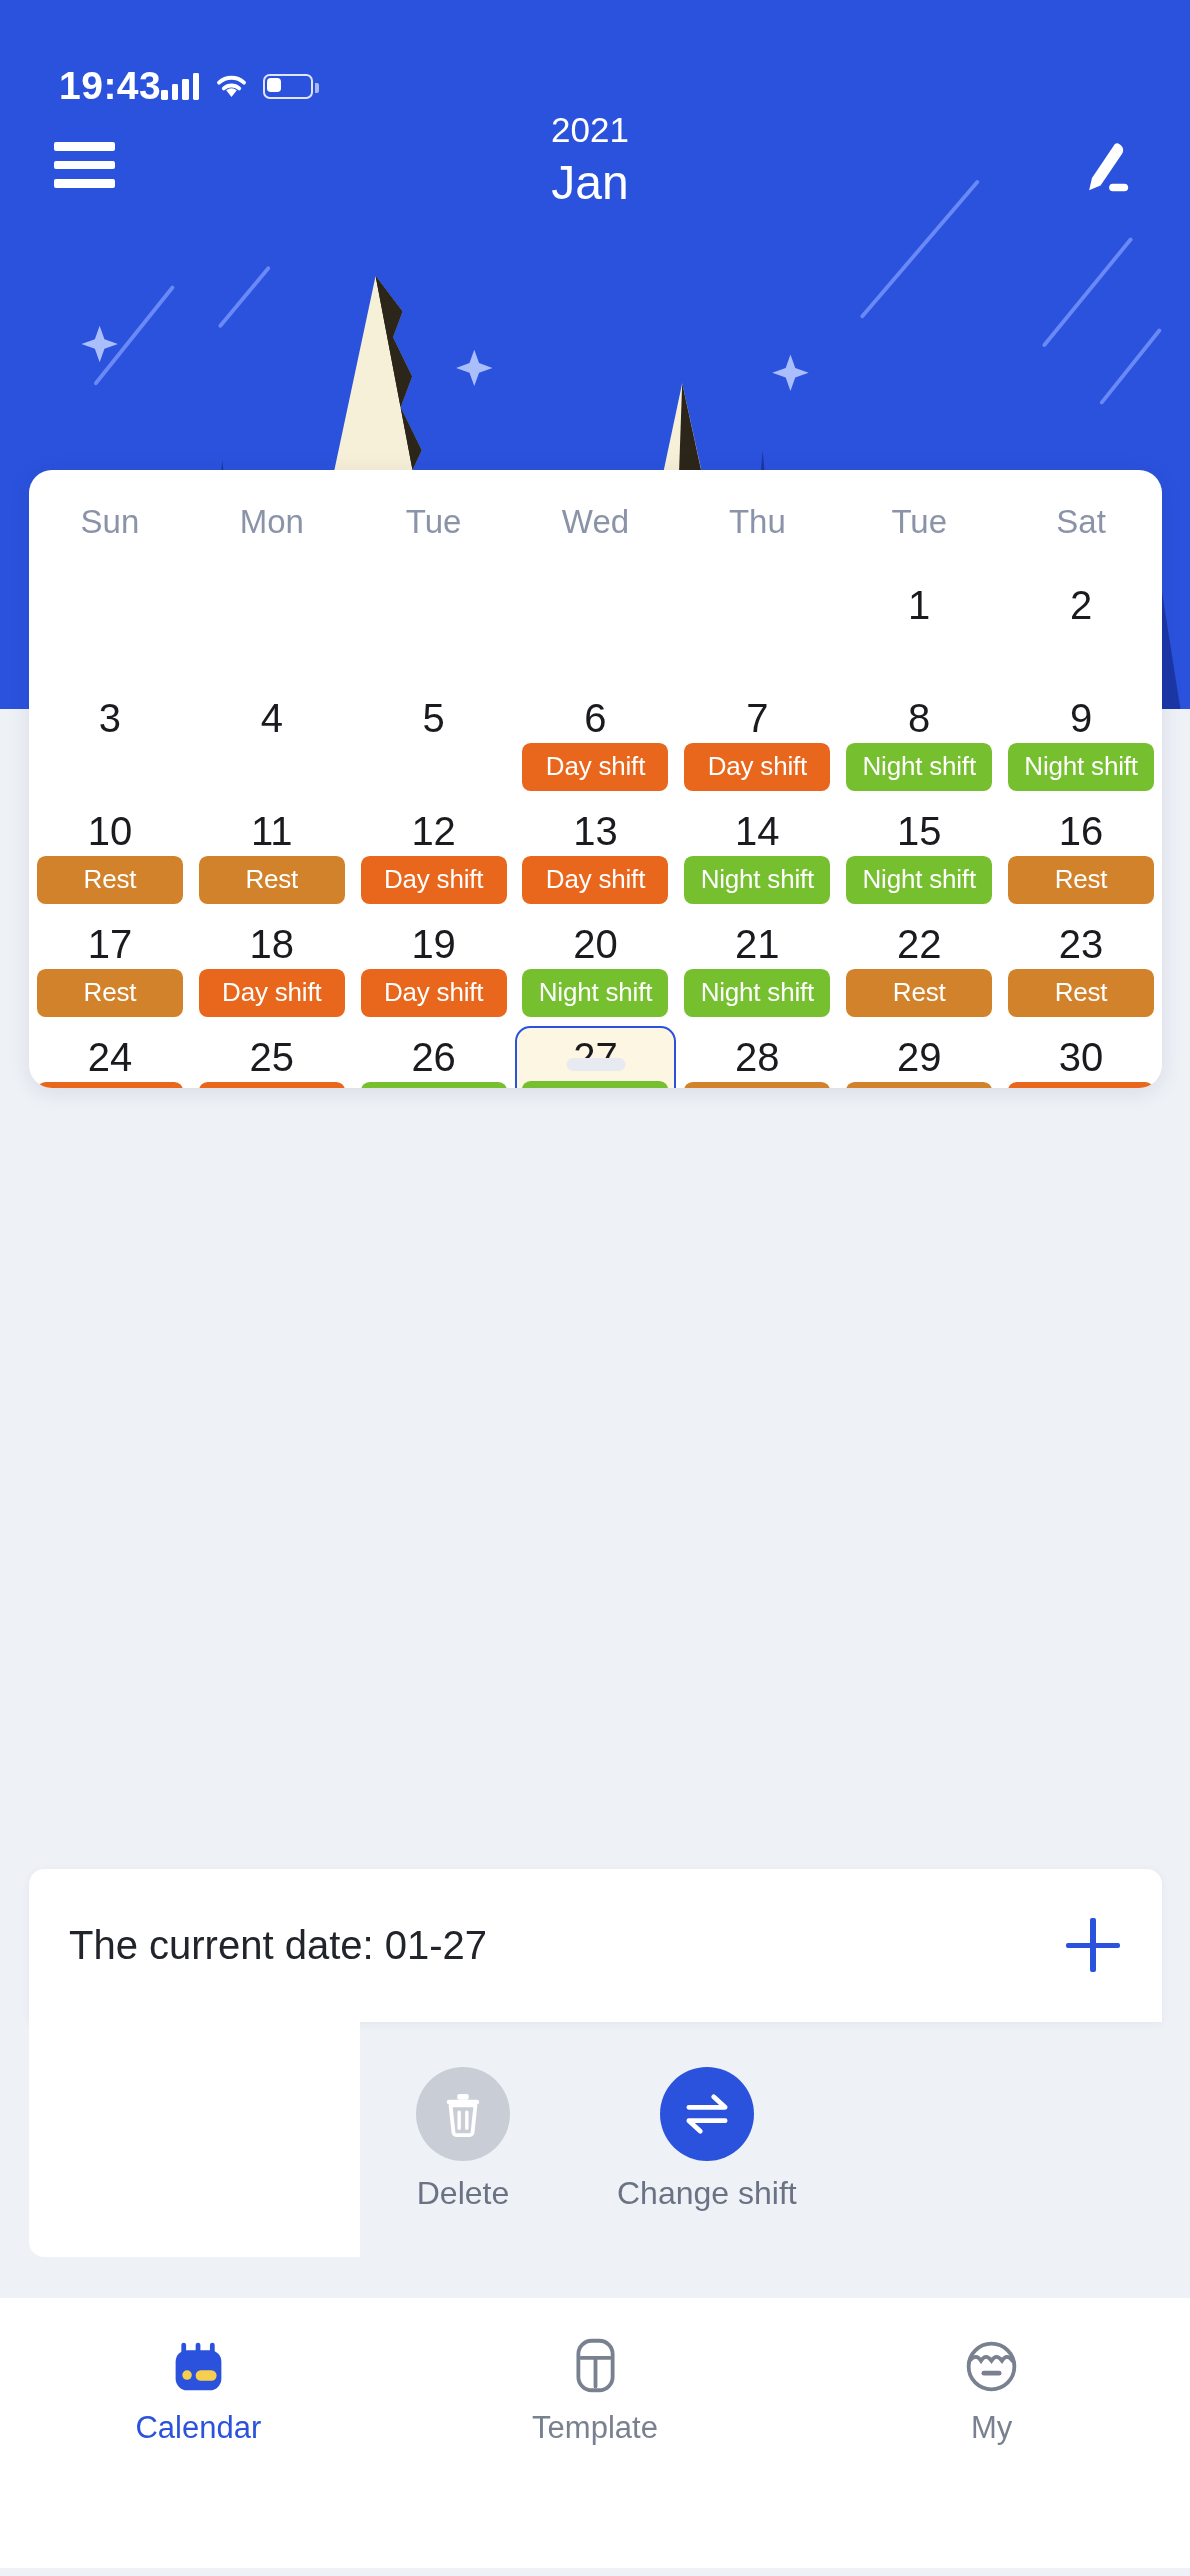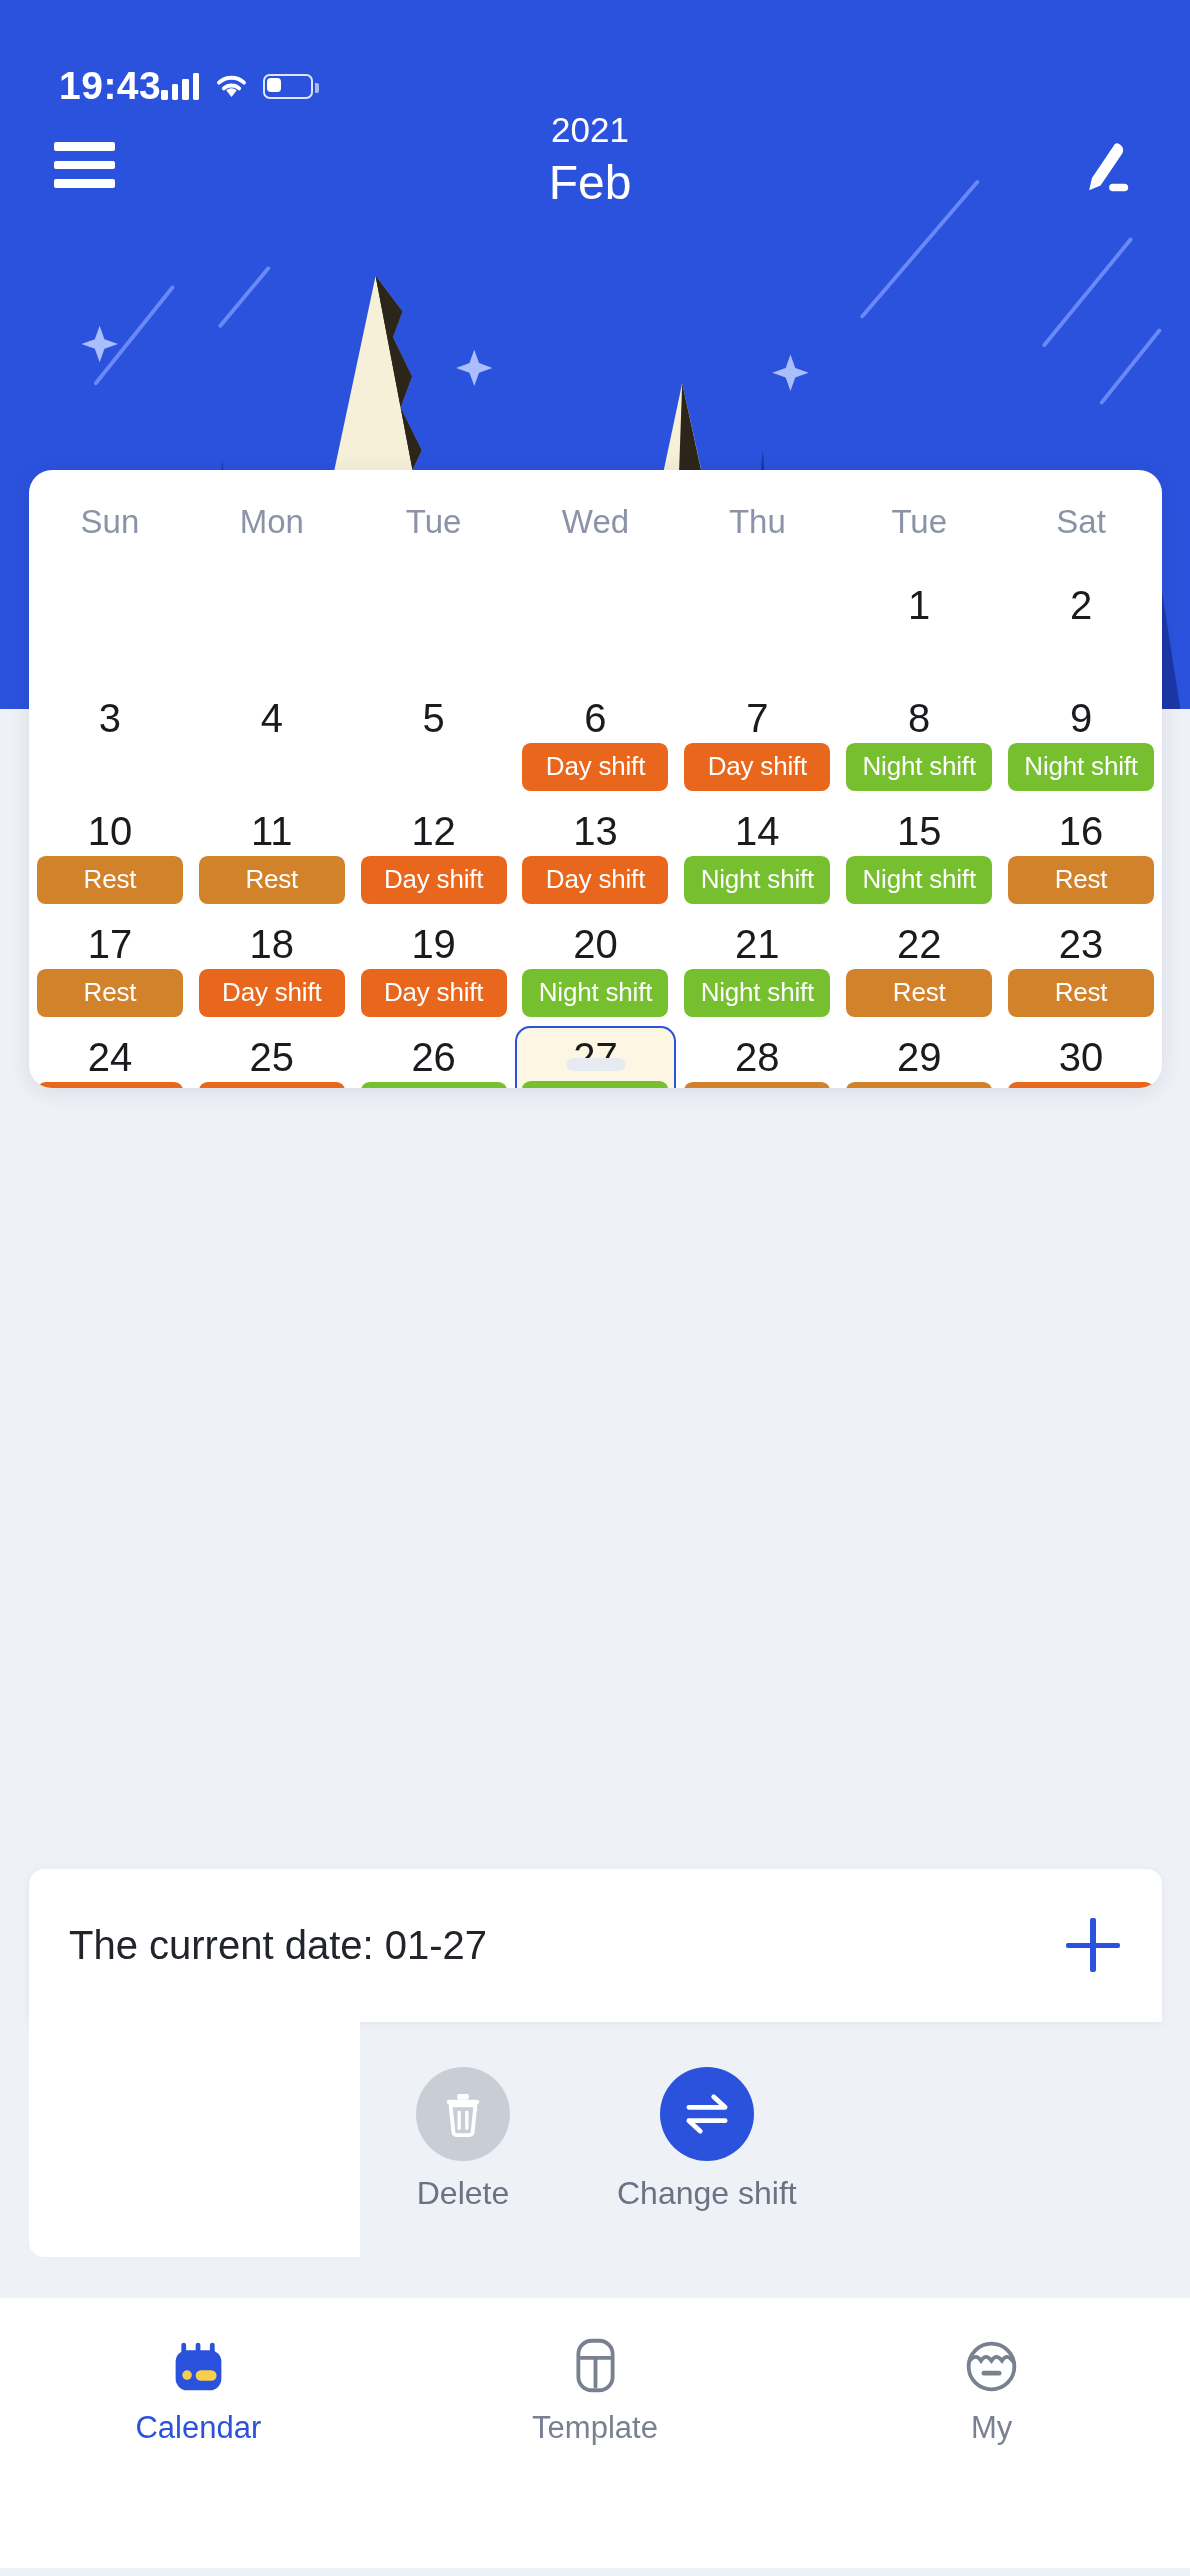--- a/index.html
+++ b/index.html
@@ -245,21 +245,21 @@
     </div>
 
     <div class="navrow">
       <div class="menu-btn">
         <span></span>
           <span></span>
           <span></span>
       </div>
       <div class="title-block">
         <div class="title-year">2021</div>
-        <div class="title-month">Feb</div>
+        <div class="title-month">Jan</div>
       </div>
       <div class="edit-btn">
         <svg width="59" height="59" viewBox="0 0 62 62">
           <path d="M49 6 c4 2 6 6 4 10 L30 50 l-12 5 3 -13 L44 8 c1 -2 3 -3 5 -2 z" fill="#fff"></path>
           <rect x="39" y="48" width="20" height="8" rx="4" fill="#fff"></rect>
         </svg>
       </div>
     </div>
   </div>
 

